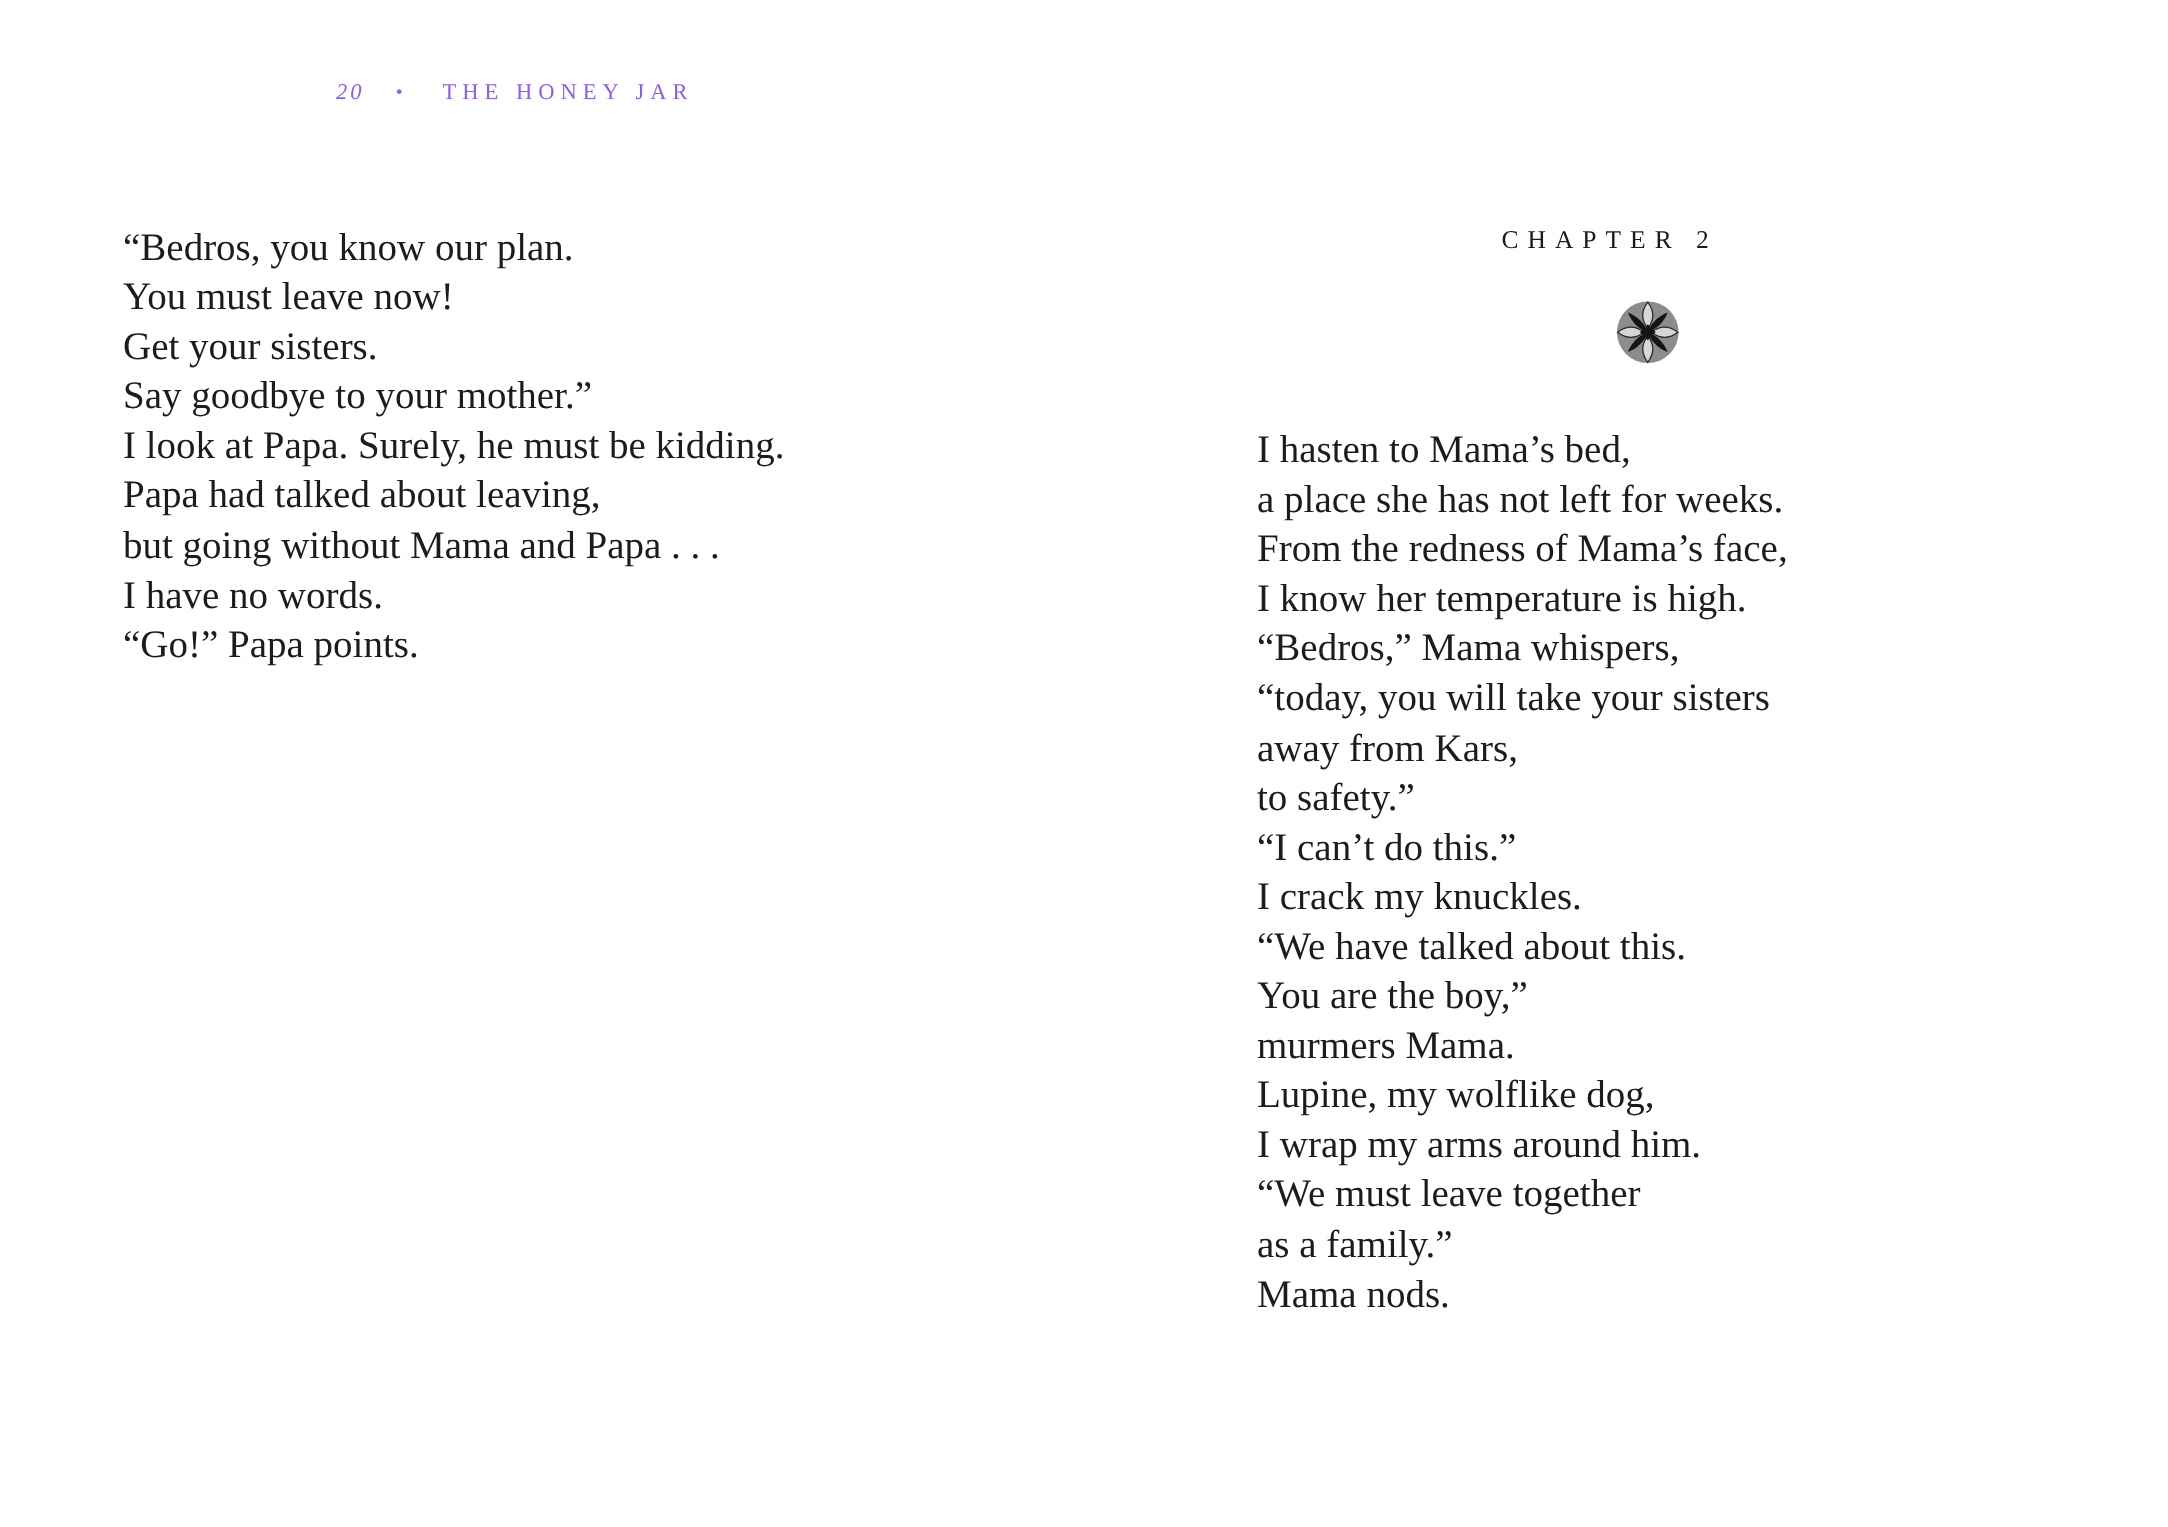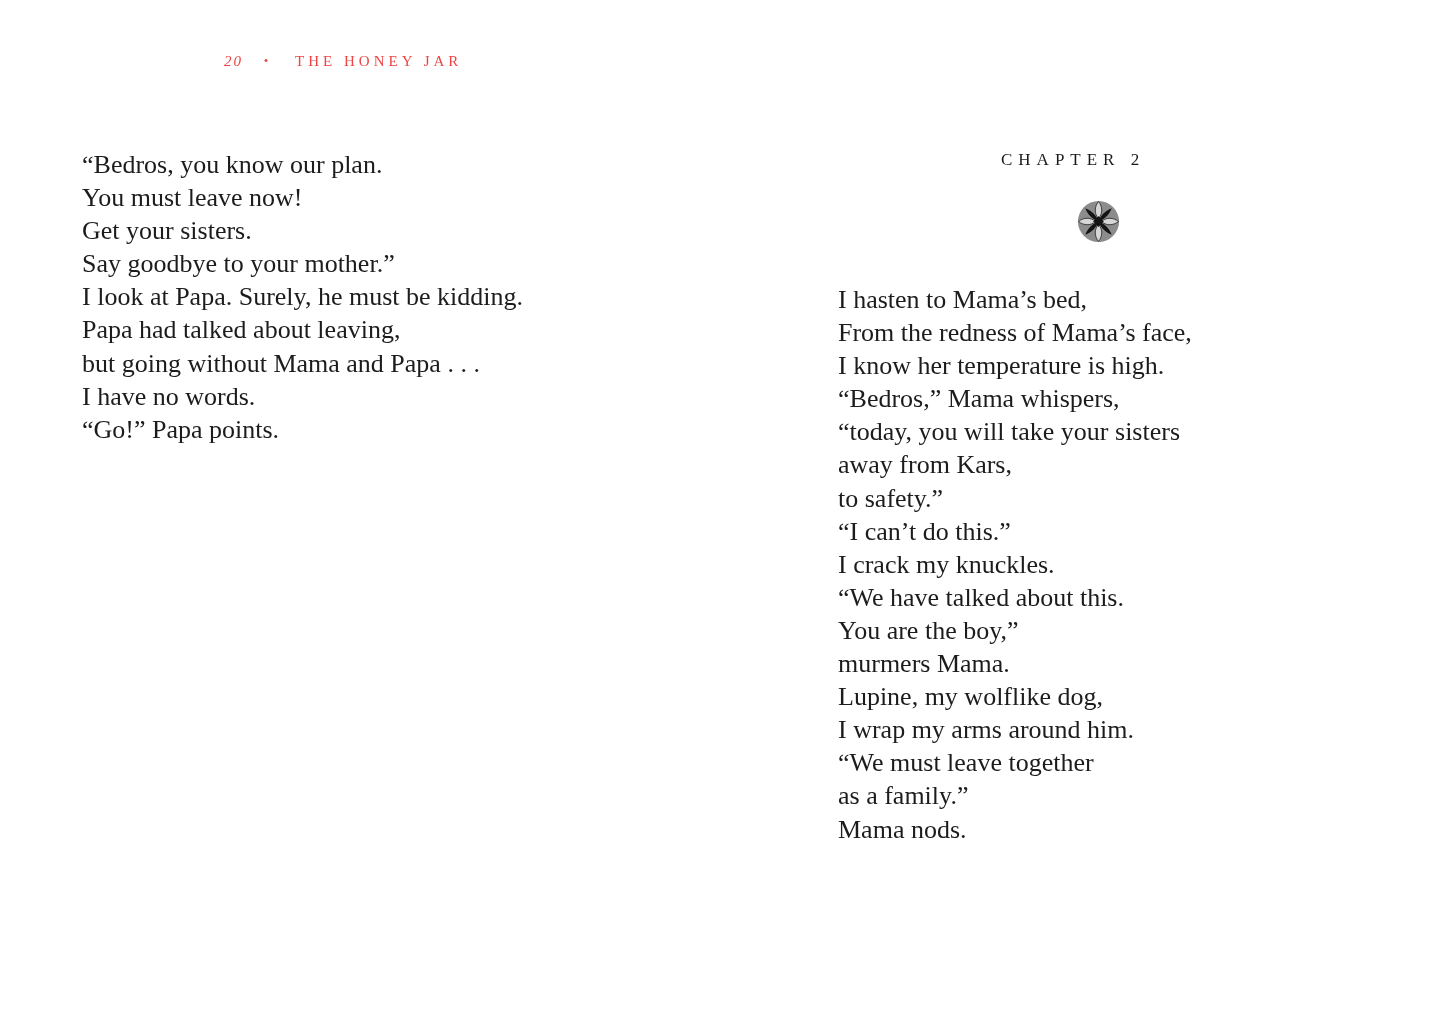--- a/index.html
+++ b/index.html
@@ -15,21 +15,21 @@
     font-family: "Liberation Serif", serif;
     color: #1e1e1e;
     overflow: hidden;
   }
   .running-header {
     position: absolute;
     top: 53px;
     left: 224px;
     font-size: 15px;
     letter-spacing: 3px;
-    color: #ef4444;
+    color: #8b5cf6;
     white-space: nowrap;
   }
   .running-header .pagenum {
     font-style: italic;
     letter-spacing: 2px;
   }
   .running-header .sep {
     display: inline-block;
     margin: 0 17px 0 14px;
     font-size: 13px;
@@ -116,20 +116,21 @@
         <path d="M3.5 24 C9 19.8 15.5 19.4 21.5 24 C15.5 28.6 9 28.2 3.5 24 Z"></path>
         <path d="M44.5 24 C39 19.8 32.5 19.4 26.5 24 C32.5 28.6 39 28.2 44.5 24 Z"></path>
       </g>
 
       <path d="M24 18.5 C26 21 27 22 29.5 24 C27 26 26 27 24 29.5 C22 27 21 26 18.5 24 C21 22 22 21 24 18.5 Z" fill="#141414"></path>
     </svg>
   </div>
 
   <div class="verse verse-right">
       <div class="line">I hasten to Mama’s bed,</div>
+      <div class="line">a place she has not left for weeks.</div>
       <div class="line">From the redness of Mama’s face,</div>
       <div class="line">I know her temperature is high.</div>
       <div class="line">“Bedros,” Mama whispers,</div>
       <div class="line">“today, you will take your sisters</div>
       <div class="line">away from Kars,</div>
       <div class="line">to safety.”</div>
       <div class="line">“I can’t do this.”</div>
       <div class="line">I crack my knuckles.</div>
       <div class="line">“We have talked about this.</div>
       <div class="line">You are the boy,”</div>

